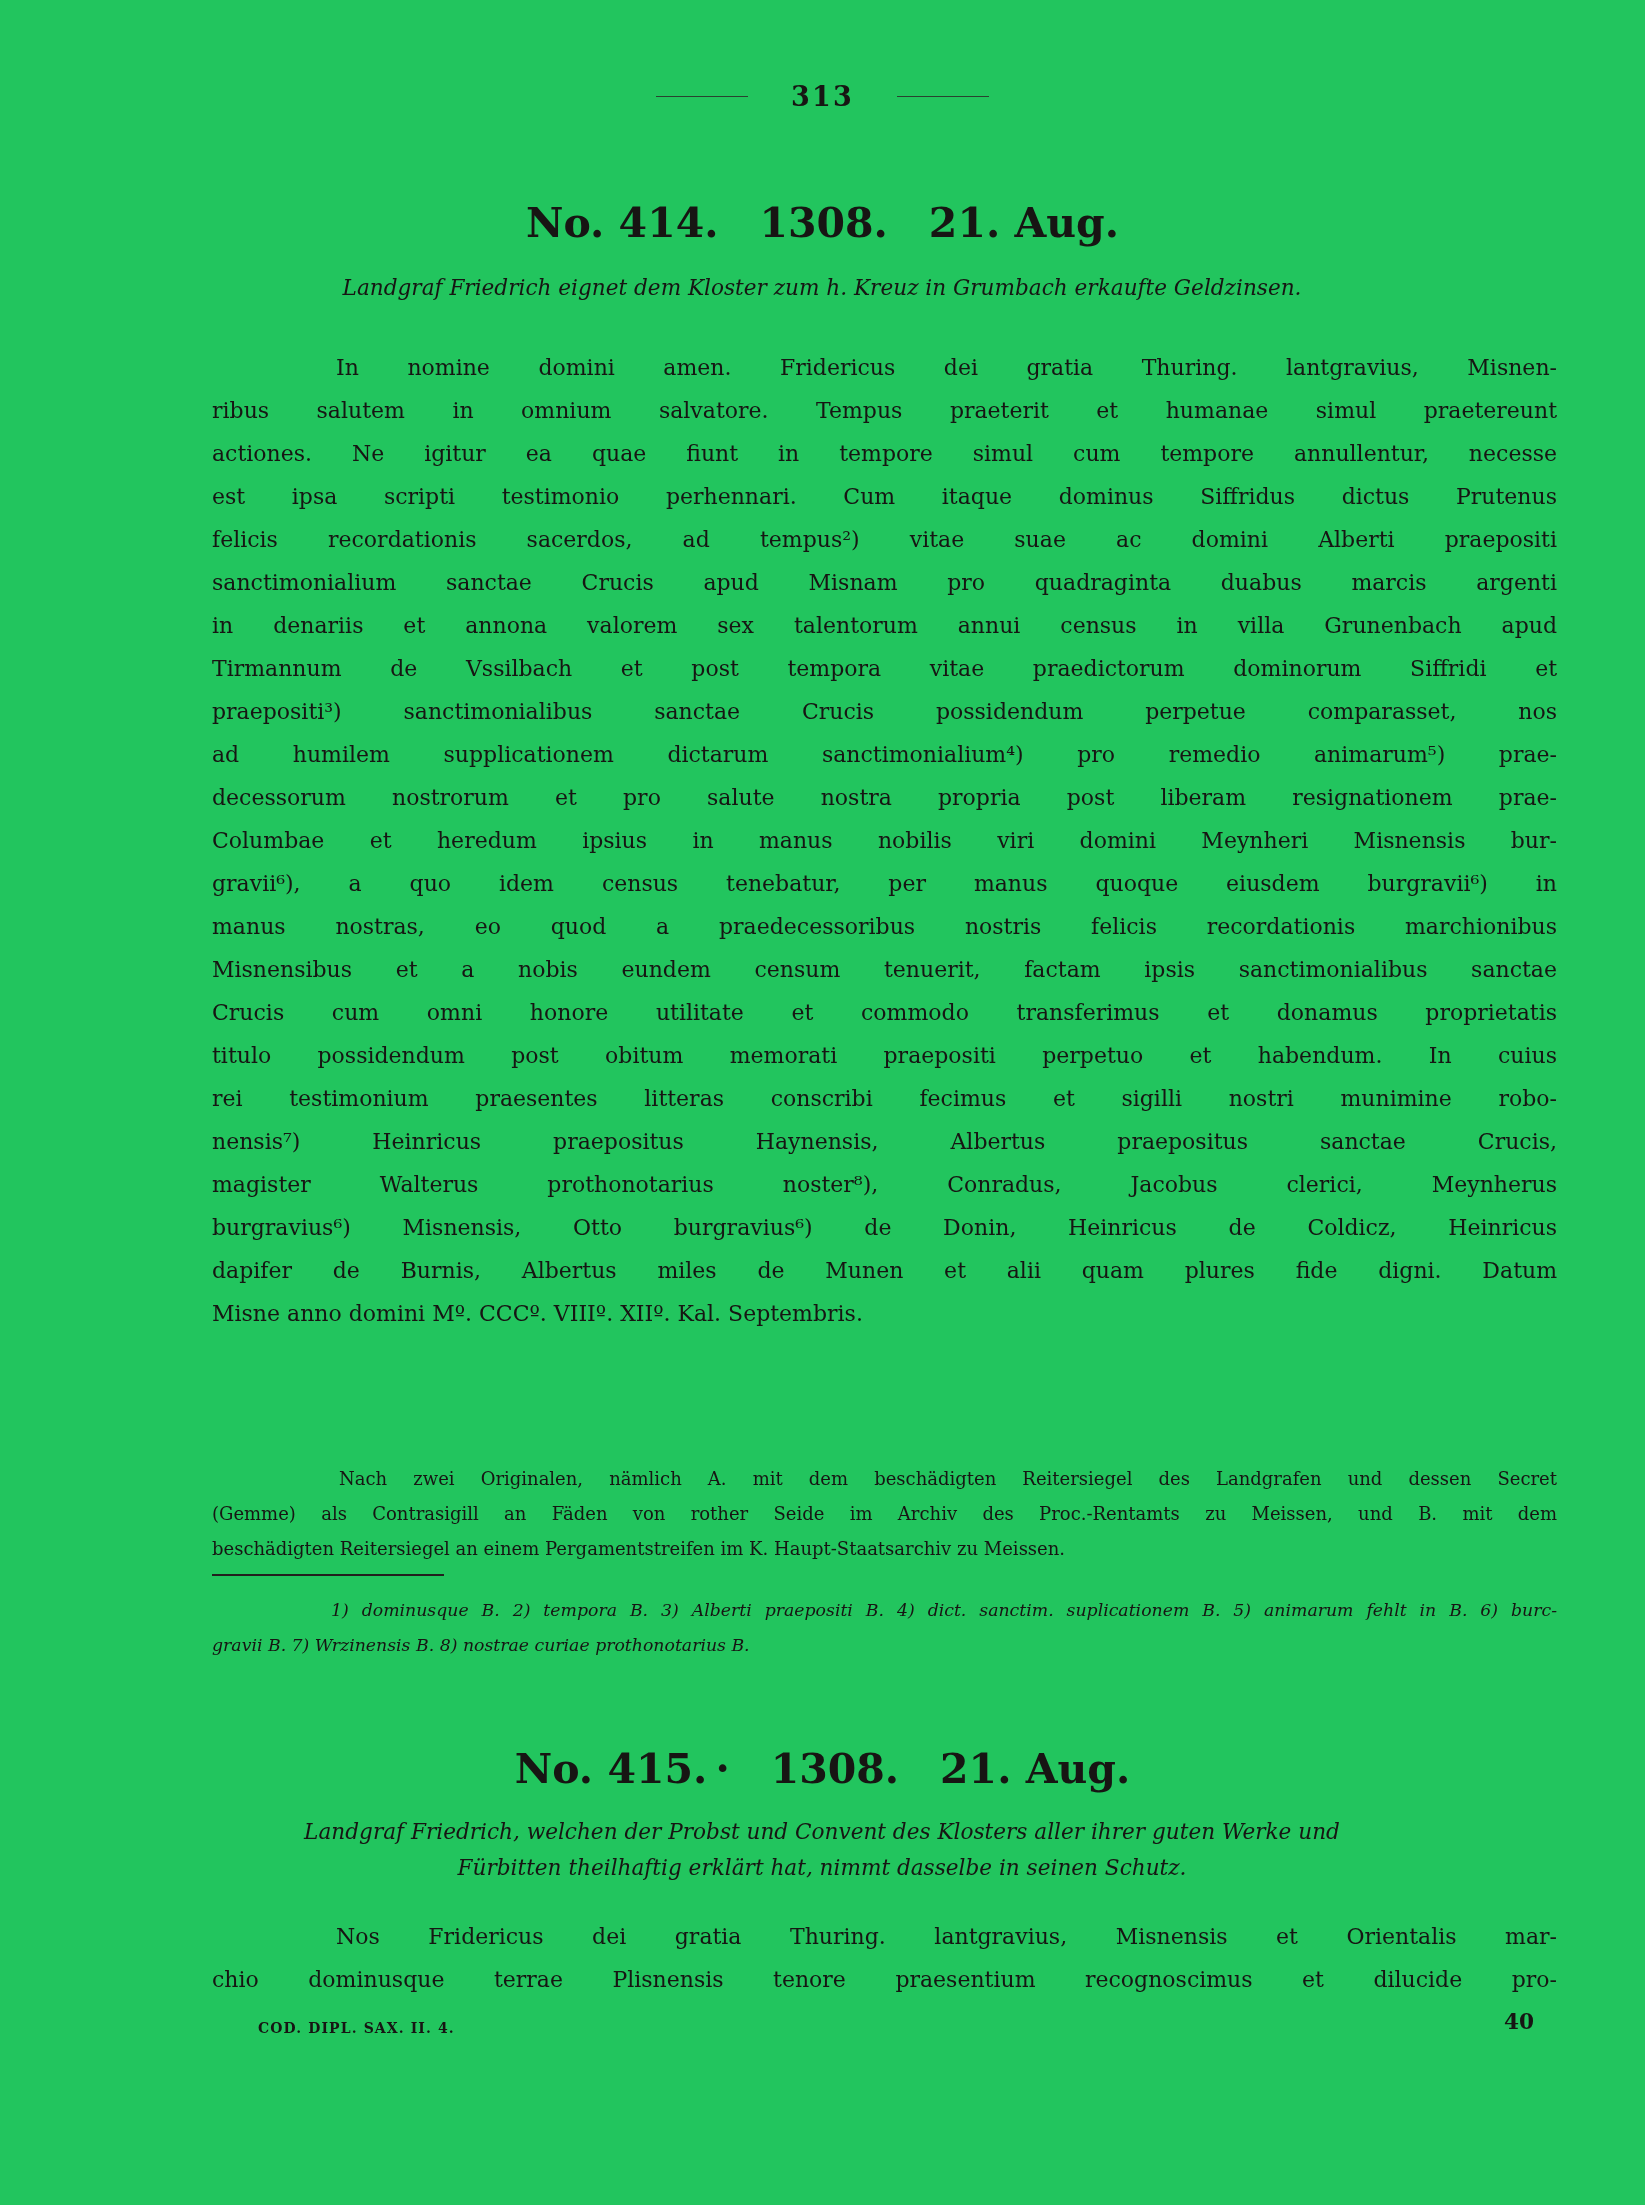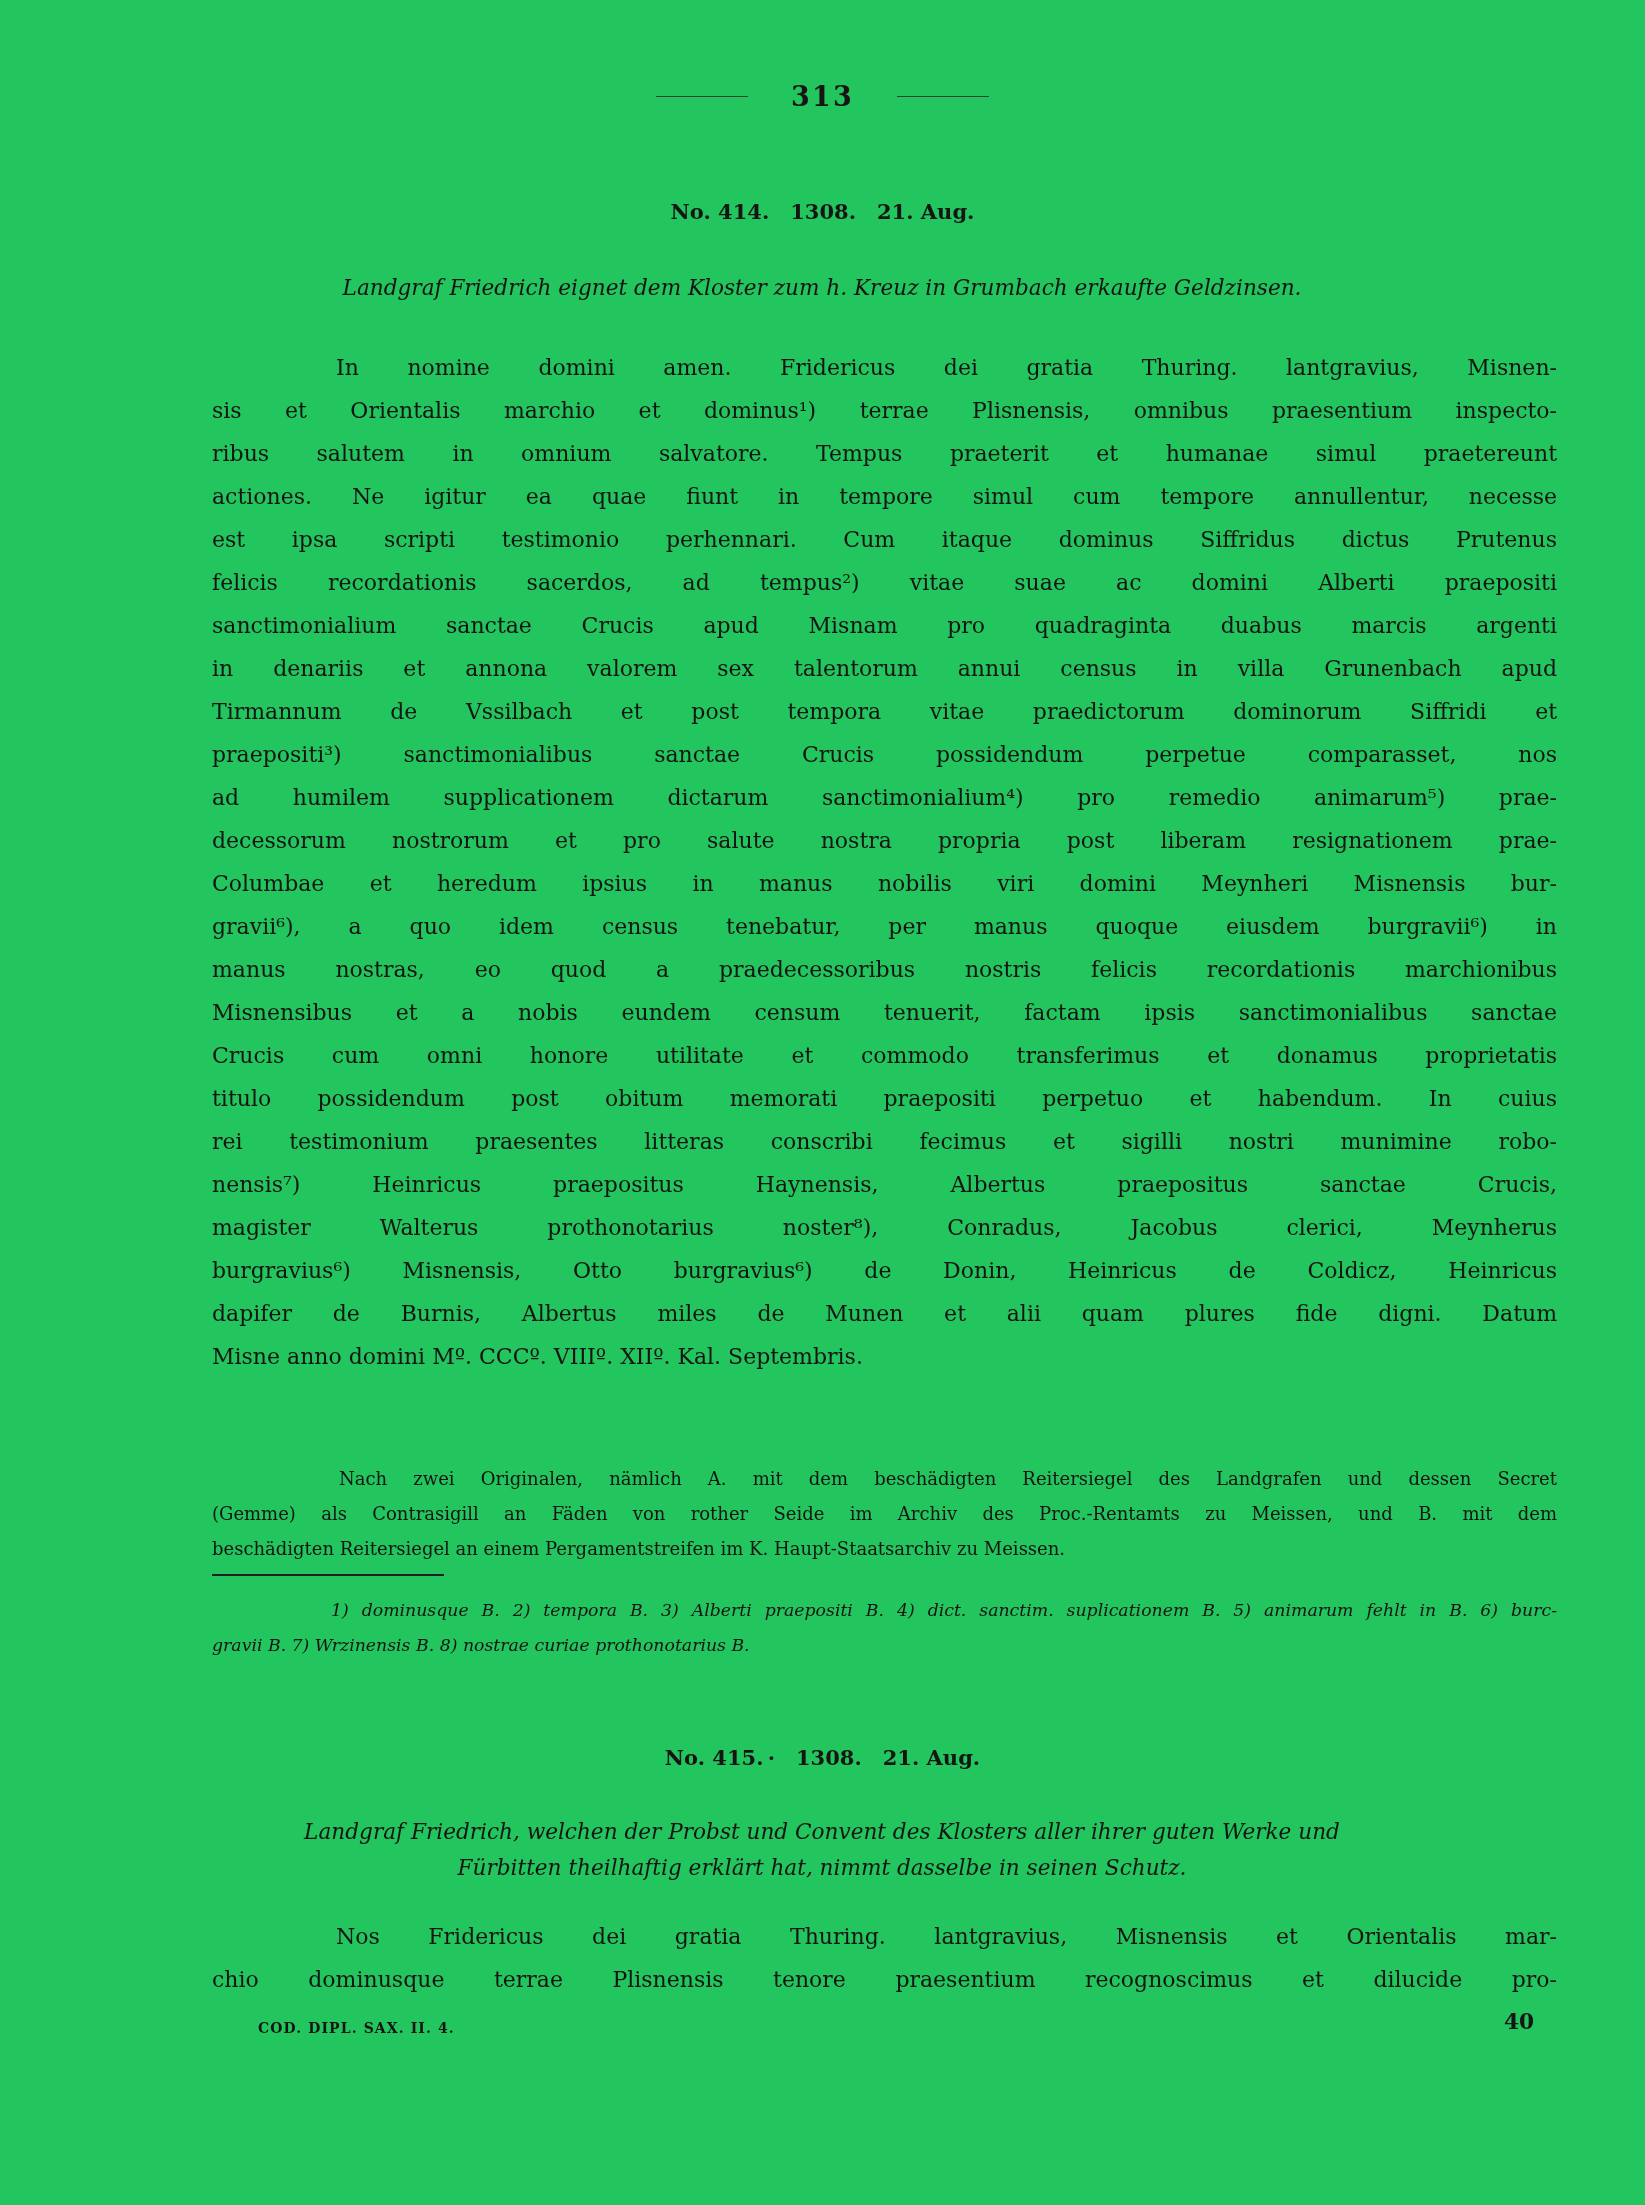--- a/index.html
+++ b/index.html
@@ -26,21 +26,21 @@
     opacity: .85;
   }
   .page-number {
     font-size: 27px; font-weight: 700; letter-spacing: 2.2px;
   }
 
   
   .entry-heading {
     left: 0; width: 100%;
     text-align: center;
-    font-size: 21px; font-weight: 700;
+    font-size: 41px; font-weight: 700;
     white-space: pre;
   }
 
   
   .summary {
     left: 149px; width: 1346px;
     text-align: center;
     font-style: italic;
     font-size: 21.6px;
     line-height: 36px;
@@ -99,21 +99,20 @@
     <div class="page-number">313</div>
     <div class="header-rule"></div>
   </div>
 
   <div class="abs entry-heading" style="top:199px;">No. 414. 1308. 21. Aug.</div>
 
   <div class="abs summary" style="top:270px;">Landgraf Friedrich eignet dem Kloster zum h. Kreuz in Grumbach erkaufte Geldzinsen.</div>
 
   <div class="abs body-block" style="top:346px;">
     <div class="line indent">In nomine domini amen.  Fridericus dei gratia Thuring. lantgravius, Misnen-</div>
-    <div class="line">sis et Orientalis marchio et dominus¹) terrae Plisnensis, omnibus praesentium inspecto-</div>
     <div class="line">ribus salutem in omnium salvatore.  Tempus praeterit et humanae simul praetereunt</div>
     <div class="line">actiones.  Ne igitur ea quae fiunt in tempore simul cum tempore annullentur, necesse</div>
     <div class="line">est ipsa scripti testimonio perhennari.  Cum itaque dominus Siffridus dictus Prutenus</div>
     <div class="line">felicis recordationis sacerdos, ad tempus²) vitae suae ac domini Alberti praepositi</div>
     <div class="line">sanctimonialium sanctae Crucis apud Misnam pro quadraginta duabus marcis argenti</div>
     <div class="line">in denariis et annona valorem sex talentorum annui census in villa Grunenbach apud</div>
     <div class="line">Tirmannum de Vssilbach et post tempora vitae praedictorum dominorum Siffridi et</div>
     <div class="line">praepositi³) sanctimonialibus sanctae Crucis possidendum perpetue comparasset, nos</div>
     <div class="line">ad humilem supplicationem dictarum sanctimonialium⁴) pro remedio animarum⁵) prae-</div>
     <div class="line">decessorum nostrorum et pro salute nostra propria post liberam resignationem prae-</div>

